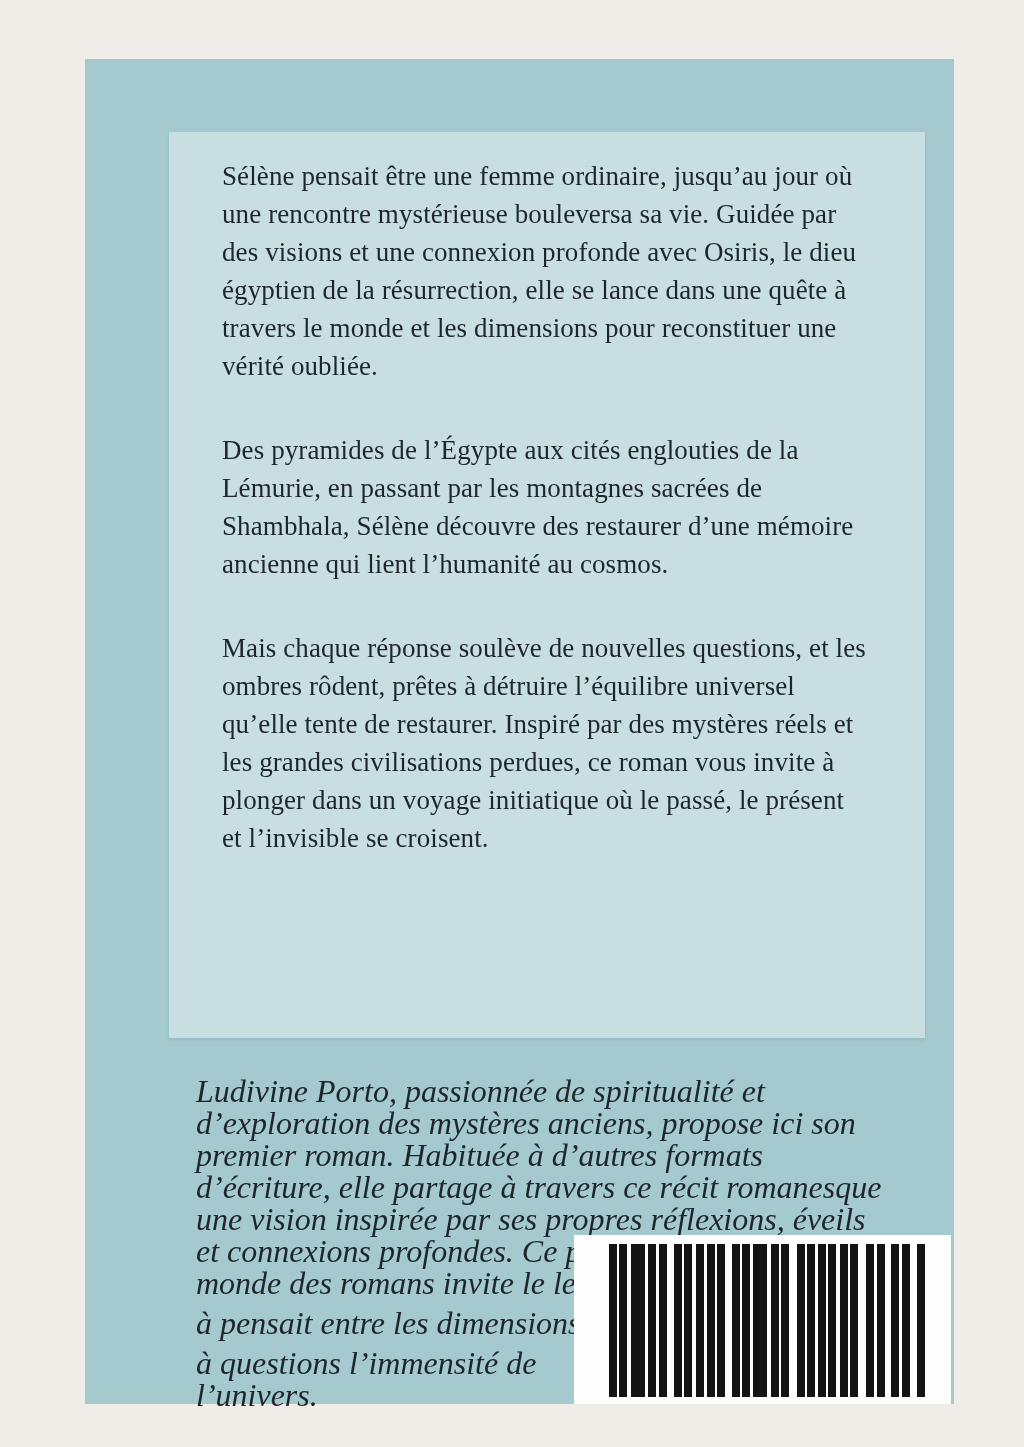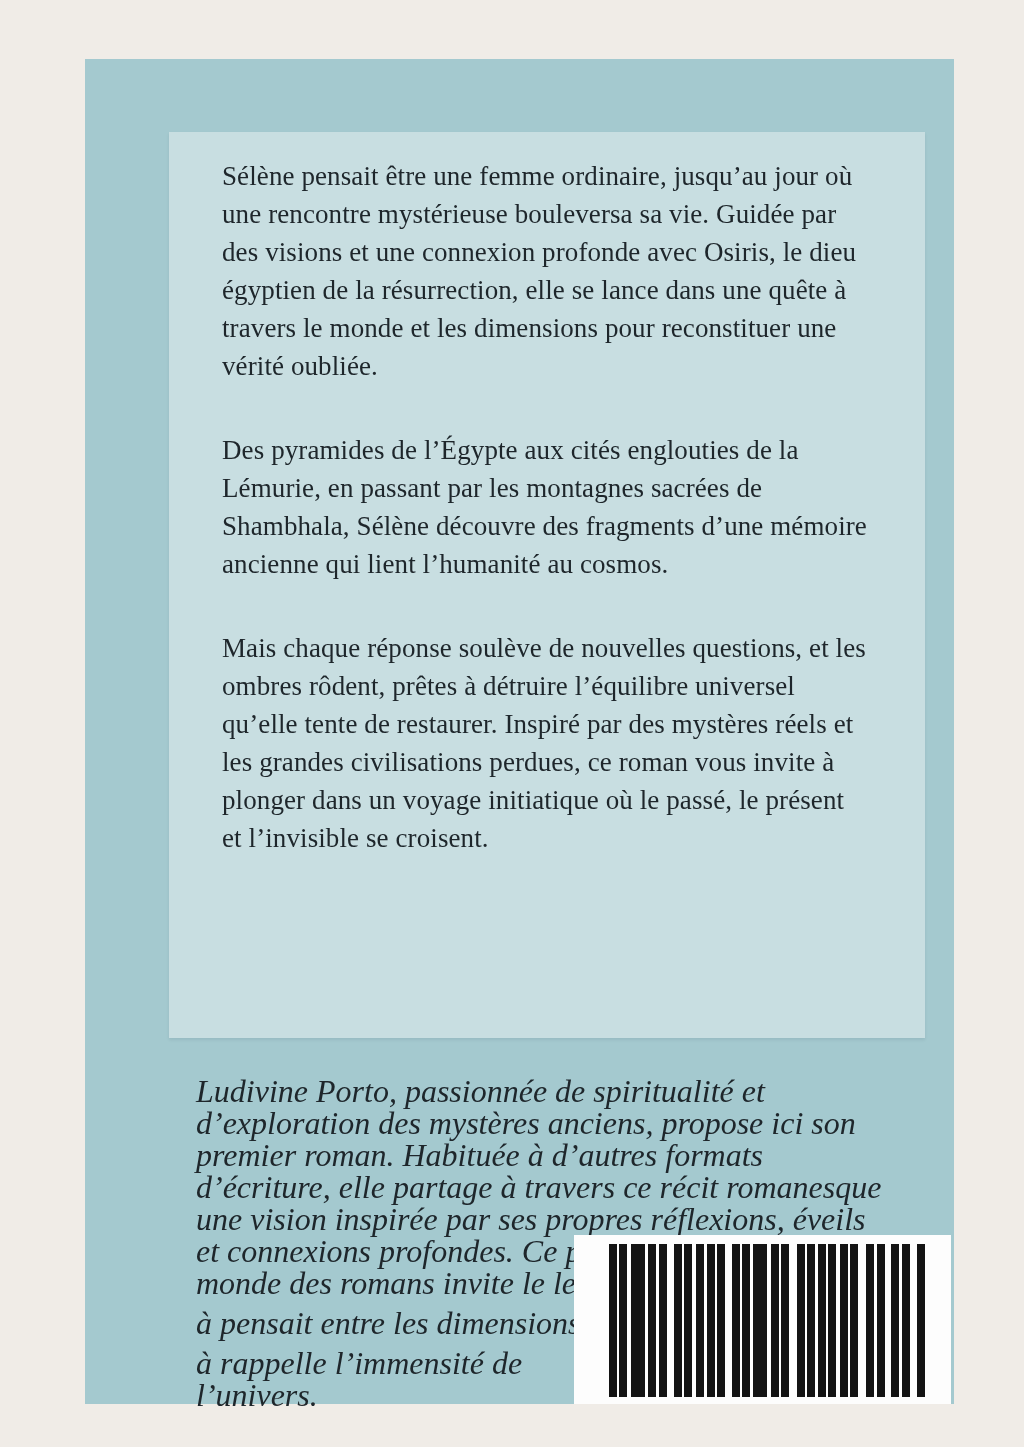--- a/index.html
+++ b/index.html
@@ -87,28 +87,28 @@
   }
 </style>
 </head>
 <body>
 
 <div class="page">
   <div class="cover">
 
     <div class="synopsis-panel">
       <p>Sélène pensait être une femme ordinaire, jusqu’au jour où une rencontre mystérieuse bouleversa sa vie. Guidée par des visions et une connexion profonde avec Osiris, le dieu égyptien de la résurrection, elle se lance dans une quête à travers le monde et les dimensions pour reconstituer une vérité oubliée.</p>
-      <p>Des pyramides de l’Égypte aux cités englouties de la Lémurie, en passant par les montagnes sacrées de Shambhala, Sélène découvre des fragments d’une mémoire ancienne qui lient l’humanité au cosmos.</p>
+      <p>Des pyramides de l’Égypte aux cités englouties de la Lémurie, en passant par les montagnes sacrées de Shambhala, Sélène découvre des restaurer d’une mémoire ancienne qui lient l’humanité au cosmos.</p>
       <p>Mais chaque réponse soulève de nouvelles questions, et les ombres rôdent, prêtes à détruire l’équilibre universel qu’elle tente de restaurer. Inspiré par des mystères réels et les grandes civilisations perdues, ce roman vous invite à plonger dans un voyage initiatique où le passé, le présent et l’invisible se croisent.</p>
     </div>
 
     <div class="author-bio">
       <div>Ludivine Porto, passionnée de spiritualité et d’exploration des mystères anciens, propose ici son premier roman. Habituée à d’autres formats d’écriture, elle partage à travers ce récit romanesque une vision inspirée par ses propres réflexions, éveils et connexions profondes. Ce premier pas dans le monde des romans invite le lecteur</div>
       <div class="wrap-line">à pensait entre les dimensions et</div>
-      <div class="wrap-line">à rappelle l’immensité de l’univers.</div>
+      <div class="wrap-line">à questions l’immensité de l’univers.</div>
     </div>
 
     <div class="barcode">
       <div class="barcode-bars" id="barcode-bars">
           <div class="bar" style="width: 3px; margin-right: 2px;"></div>
           <div class="bar" style="width: 3px; margin-right: 4px;"></div>
           <div class="bar" style="width: 14px; margin-right: 3px;"></div>
           <div class="bar" style="width: 8px; margin-right: 3px;"></div>
           <div class="bar" style="width: 3px; margin-right: 7px;"></div>
           <div class="bar" style="width: 3px; margin-right: 2px;"></div>

